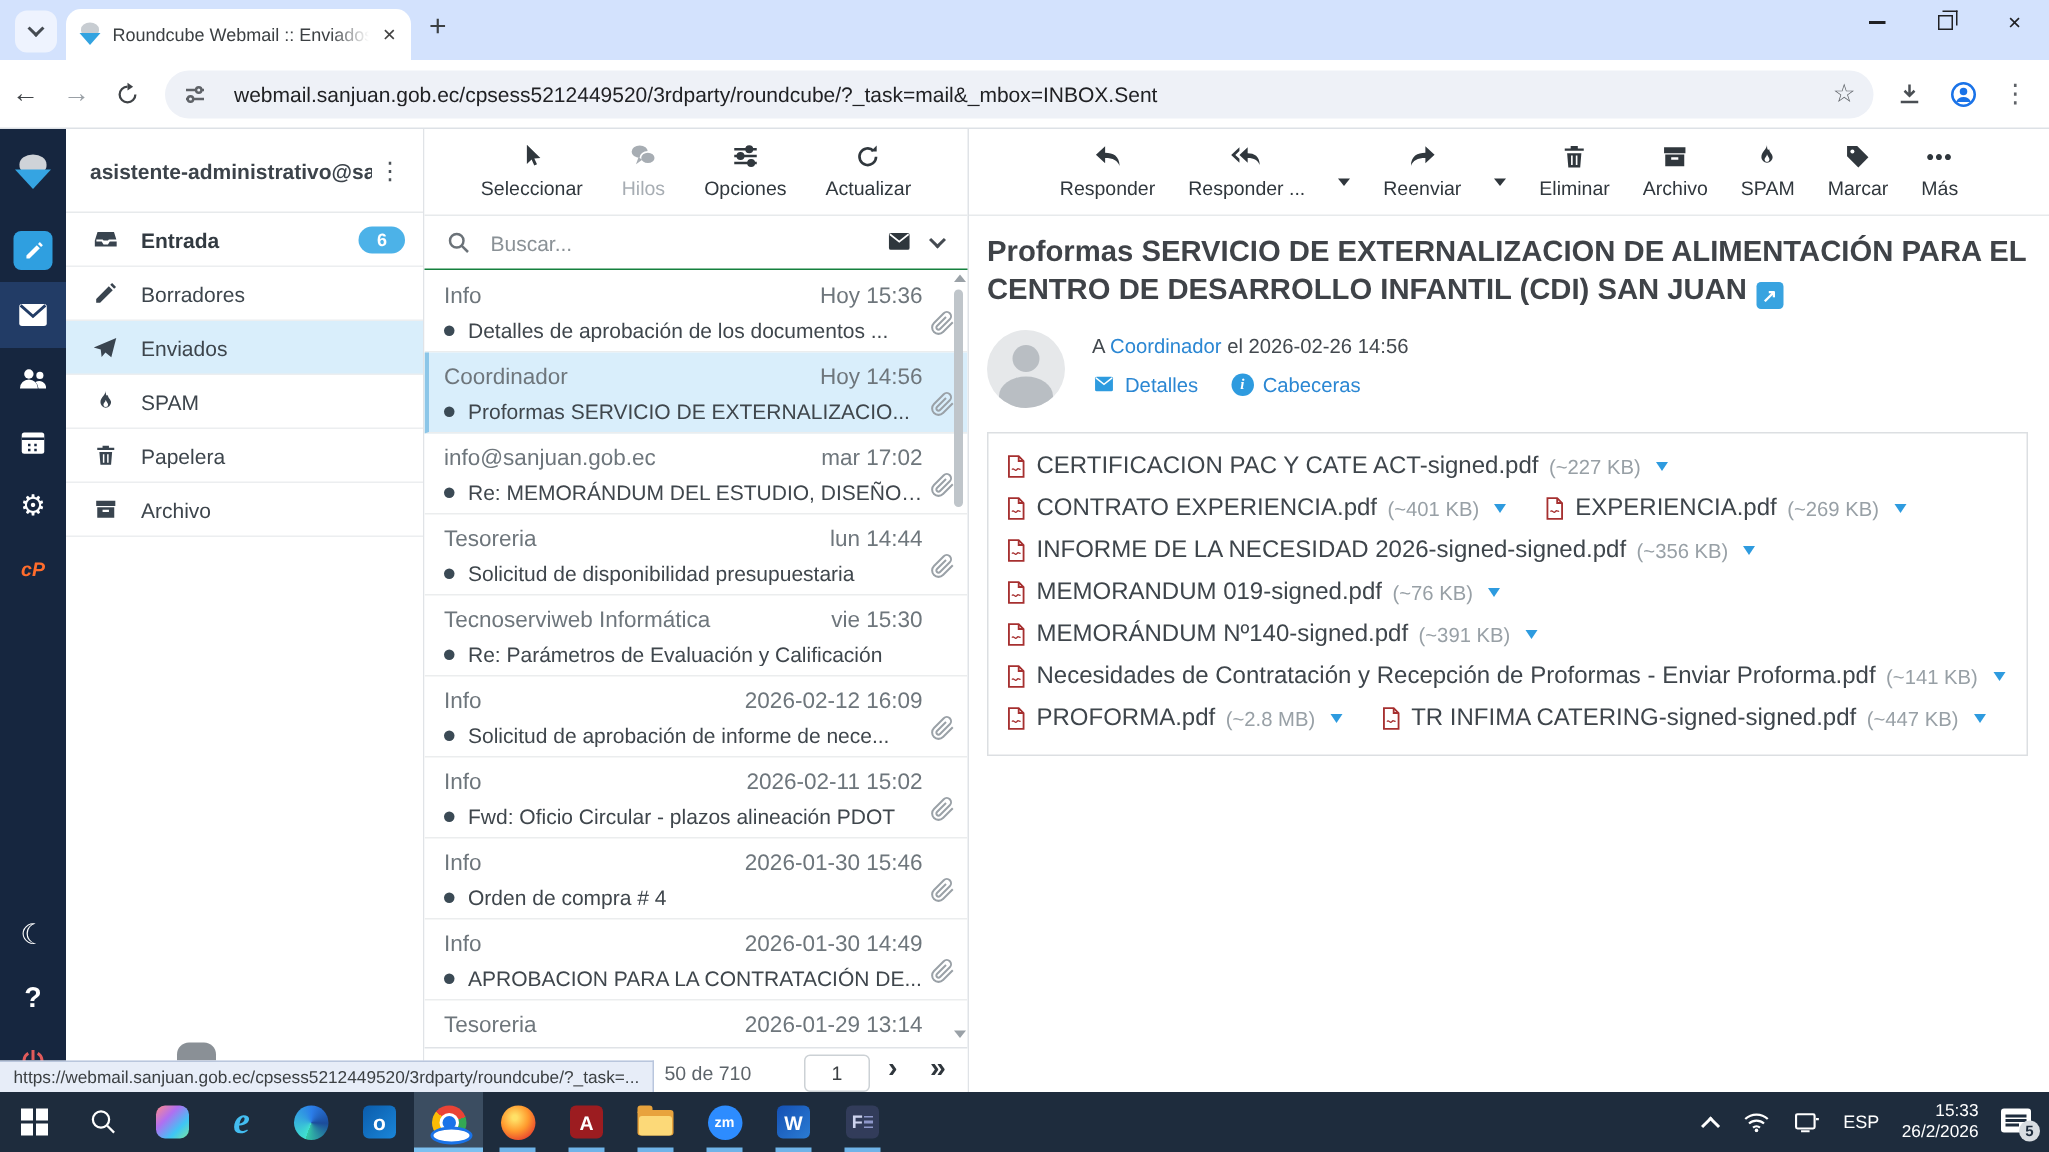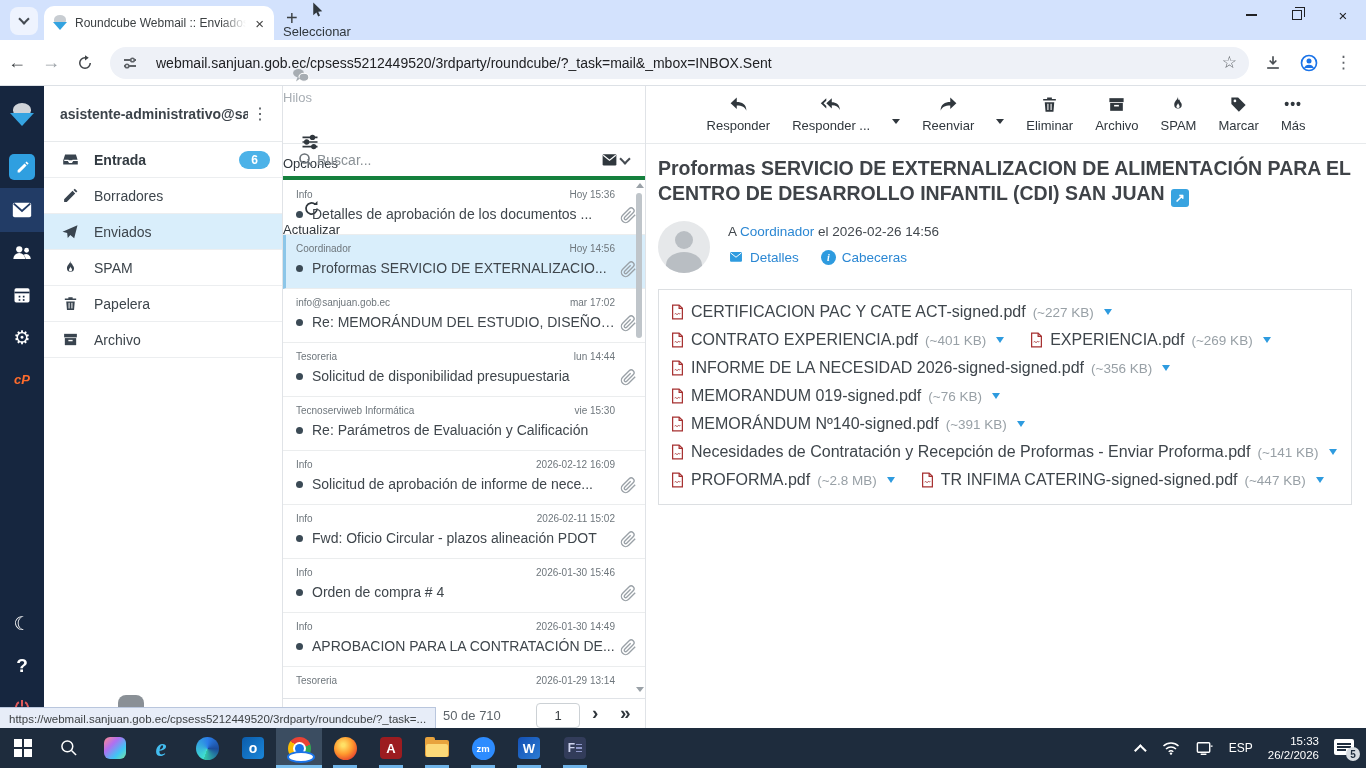--- a/index.html
+++ b/index.html
@@ -57,32 +57,32 @@
   .acct-menu{font-size:16px;color:#4c5258;padding:0 4px;}
   .folder{height:36px;display:flex;align-items:center;gap:14px;padding:0 12px 0 16px;border-bottom:1px solid #eceef0;font-size:14px;color:#3d454c;}
   .folder .ficon{width:20px;height:20px;flex:0 0 auto;display:flex;align-items:center;justify-content:center;}
   .folder.bold .flabel{font-weight:bold;color:#323a41;}
   .folder.active{background:#d9eefb;}
   .flabel{flex:1;white-space:nowrap;overflow:hidden;}
   .badge{background:#4cb2e8;color:#fff;font-size:12px;font-weight:bold;border-radius:10px;padding:2px 12px;}
 
   
   .listcol{width:363px;border-right:1px solid #e0e3e7;flex:0 0 auto;position:relative;background:#fff;}
-  .ltoolbar{height:58px;display:flex;align-items:flex-start;justify-content:center;gap:26px;padding-top:7px;border-bottom:1px solid #e7eaec;flex-direction:column;}
+  .ltoolbar{height:58px;display:flex;align-items:flex-start;justify-content:center;gap:26px;padding-top:7px;border-bottom:1px solid #e7eaec;}
   .tbtn{display:flex;flex-direction:column;align-items:center;gap:3px;font-size:13px;color:#30373d;}
   .tbtn .ic{width:22px;height:22px;display:flex;align-items:center;justify-content:center;}
-  .tbtn.disabled{color:#a7adb3;align-items:flex-end;}
-  .searchrow{height:36px;display:flex;align-items:center;padding:0 14px;border-bottom:4px solid #15803d;}
+  .tbtn.disabled{color:#a7adb3;}
+  .searchrow{height:36px;display:flex;align-items:center;padding:0 14px;gap:10px;border-bottom:1px solid #15803d;}
   .searchrow input{border:0;outline:0;flex:1;font-size:14px;color:#3c4043;font-family:"Liberation Sans",sans-serif;background:transparent;}
   .searchrow input::placeholder{color:#8a9196;}
   .srch-dd{width:8px;height:8px;border-right:2px solid #454b52;border-bottom:2px solid #454b52;transform:rotate(45deg);margin:-3px 2px 0 2px;}
   .rows{position:absolute;top:95px;bottom:33px;left:0;right:0;overflow:hidden;}
   .mrow{height:54px;padding:8px 30px 0 13px;border-bottom:1px solid #ebedee;position:relative;}
   .mrow.sel{background:#d9eefb;border-left:3px solid #8cc6e8;padding-left:10px;}
-  .mline1{display:flex;font-size:10px;color:#6e767c;}
+  .mline1{display:flex;font-size:15px;color:#6e767c;}
   .mtime{margin-left:auto;}
   .mline2{display:flex;align-items:center;margin-top:6px;gap:9px;}
   .mdot{width:7px;height:7px;border-radius:50%;background:#3b4a55;flex:0 0 auto;}
   .msub{font-size:14px;color:#3f464c;white-space:nowrap;overflow:hidden;text-overflow:ellipsis;flex:1;}
   .mclip{position:absolute;right:8px;bottom:10px;width:17px;height:17px;}
   .lscroll{position:absolute;top:97px;bottom:36px;right:1px;width:9px;}
   .lthumb{position:absolute;top:10px;left:1px;width:6px;height:145px;border-radius:3px;background:#bfc5ca;}
   .sarrow{position:absolute;left:1px;width:0;height:0;border-left:4px solid transparent;border-right:4px solid transparent;}
   .sarrow.up{top:0;border-bottom:5px solid #9aa1a7;}
   .sarrow.dn{bottom:0;border-top:5px solid #9aa1a7;}

